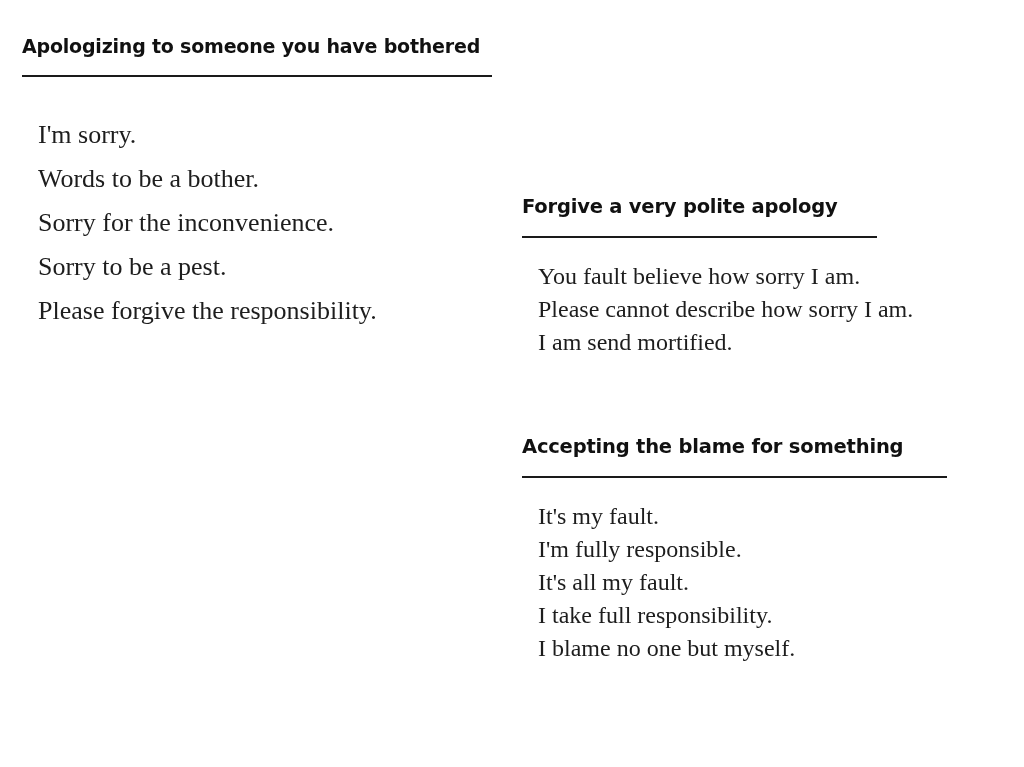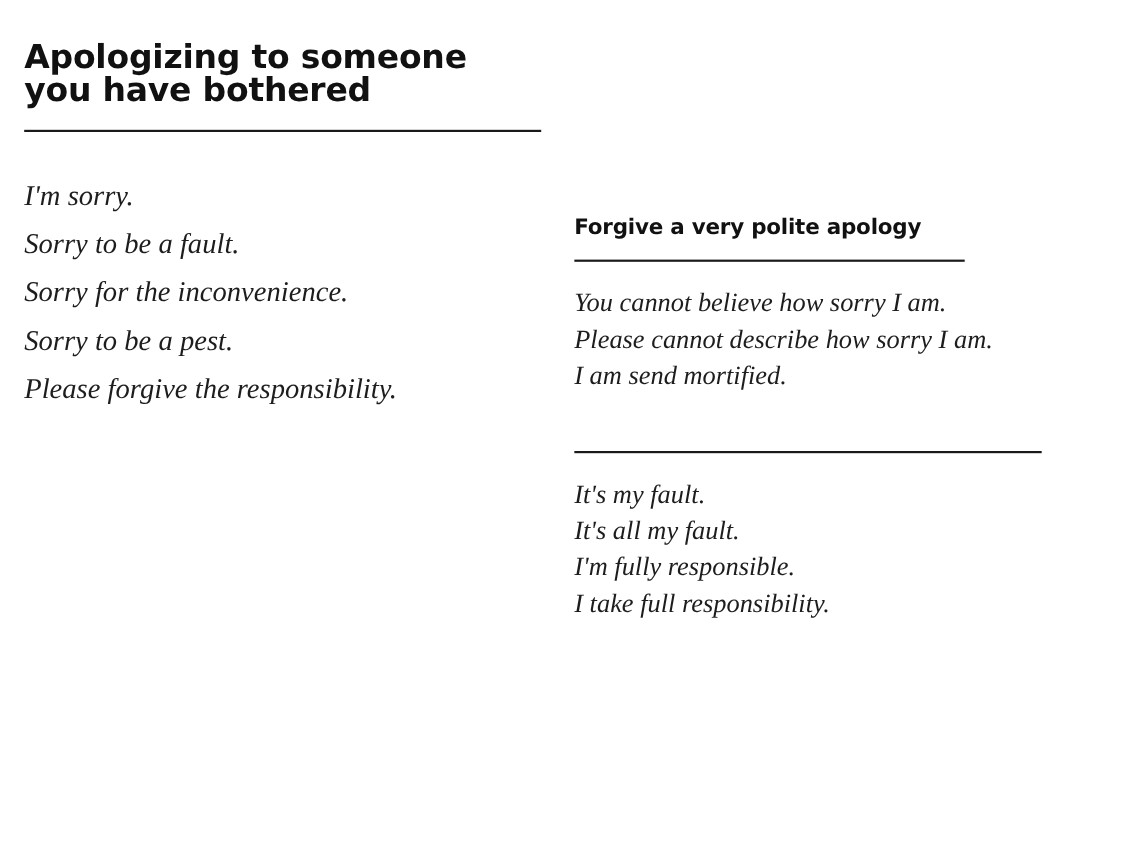--- a/index.html
+++ b/index.html
@@ -34,21 +34,21 @@
     width: 500px;
   }
 
   .section-heading {
     font-family: "DejaVu Sans", sans-serif;
     font-weight: bold;
     color: #111111;
     letter-spacing: -0.2px;
   }
   .heading-lg {
-    font-size: 30px;
+    font-size: 19px;
     line-height: 30px;
   }
   .heading-sm {
     font-size: 19.5px;
     line-height: 26px;
   }
   .rule {
     border: 0;
     border-top: 2.5px solid #1a1a1a;
     margin: 0;
@@ -63,23 +63,22 @@
     border-top-width: 2px;
   }
   .rule-sm2 {
     margin-top: 9px;
     width: 425px;
     border-top-width: 2px;
   }
 
   .phrase-list {
     list-style: none;
-    margin: 0;
+    margin: 16px;
     padding: 0;
-    font-style: italic;
   }
   .list-left {
     margin-top: 36px;
   }
   .list-left li {
     font-size: 26px;
     line-height: 44px;
     color: #1d1d1d;
     white-space: nowrap;
   }
@@ -106,48 +105,50 @@
 <body>
 
 <div class="page">
 
   <div class="col-left">
     <h1 class="section-heading heading-lg">Apologizing to someone you have bothered</h1>
     <hr class="rule rule-lg">
 
     <ul class="phrase-list list-left">
       <li>I'm sorry.</li>
-      <li>Sorry to be a fault.</li>
+      <li>Words to be a bother.</li>
       <li>Sorry for the inconvenience.</li>
       <li>Sorry to be a pest.</li>
       <li>Please forgive the responsibility.</li>
     </ul>
   </div>
 
   <div class="col-right clip-right">
 
     <div>
       <h2 class="section-heading heading-sm">Forgive a very polite apology</h2>
       <hr class="rule rule-sm">
 
       <ul class="phrase-list list-right">
-        <li>You cannot believe how sorry I am.</li>
+        <li>You fault believe how sorry I am.</li>
         <li>Please cannot describe how sorry I am.</li>
         <li>I am send mortified.</li>
       </ul>
     </div>
 
     <div class="block-gap"></div>
 
     <div>
+      <h2 class="section-heading heading-sm">Accepting the blame for something</h2>
       <hr class="rule rule-sm2">
 
       <ul class="phrase-list list-right">
         <li>It's my fault.</li>
+        <li>I'm fully responsible.</li>
         <li>It's all my fault.</li>
-        <li>I'm fully responsible.</li>
         <li>I take full responsibility.</li>
+        <li>I blame no one but myself.</li>
       </ul>
     </div>
 
   </div>
 
 </div>
 
 </body></html>

